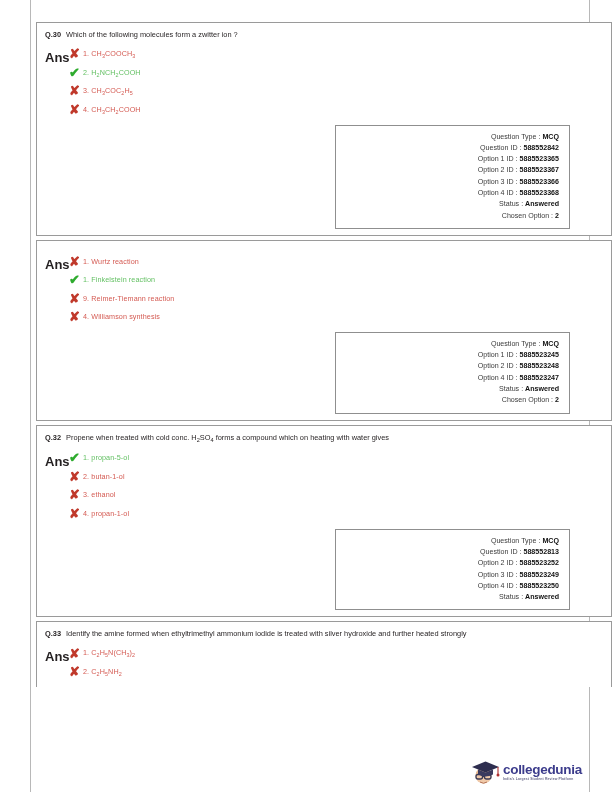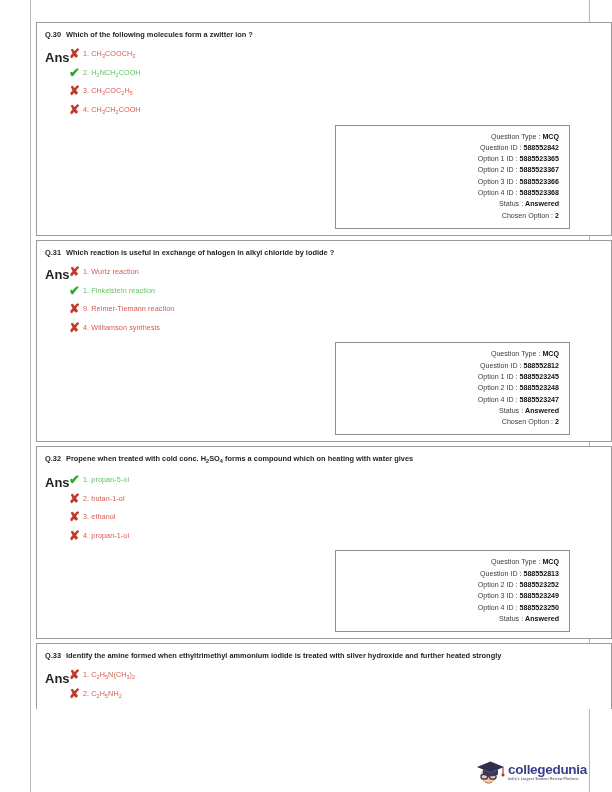--- a/index.html
+++ b/index.html
@@ -60,21 +60,21 @@
     font-weight: bold;
     line-height: 10.5px;
     width: 19px;
     flex: 0 0 19px;
     letter-spacing: 0px;
     word-break: break-all;
     text-align: left;
   }
   .qtext {
     font-size: 7.4px;
-    font-weight: bold;
+    font-weight: normal;
     line-height: 10.5px;
     flex: 1 1 auto;
     padding-left: 2px;
   }
   .qtext sub { font-size: 5.6px; vertical-align: -1.5px; }
 
   .answers {
     display: flex;
     margin-top: 4px;
   }
@@ -130,21 +130,20 @@
 
   
   .logo {
     position: absolute;
     left: 470px;
     top: 757px;
     width: 122px;
     height: 30px;
     display: flex;
     align-items: center;
-    justify-content: center;
   }
   .logo-mark {
     width: 30px;
     height: 28px;
     position: relative;
     flex: 0 0 30px;
   }
   .logo-text {
     margin-left: 3px;
     line-height: 1;
@@ -202,24 +201,20 @@
           <div class="meta-row"><span class="mlabel">Question ID :</span> <span class="mval">588552842</span></div>
           <div class="meta-row"><span class="mlabel">Option 1 ID :</span> <span class="mval">5885523365</span></div>
           <div class="meta-row"><span class="mlabel">Option 2 ID :</span> <span class="mval">5885523367</span></div>
           <div class="meta-row"><span class="mlabel">Option 3 ID :</span> <span class="mval">5885523366</span></div>
           <div class="meta-row"><span class="mlabel">Option 4 ID :</span> <span class="mval">5885523368</span></div>
           <div class="meta-row"><span class="mlabel">Status :</span> <span class="mval">Answered</span></div>
           <div class="meta-row"><span class="mlabel">Chosen Option :</span> <span class="mval">2</span></div>
         </div>
       </div>
       <div class="qpanel">
-        <div class="qhead">
-          <div class="qnum">Q.31</div>
-          <div class="qtext">Which reaction is useful in exchange of halogen in alkyl chloride by iodide ?</div>
-        </div>
         <div class="answers">
           <div class="ans-label">Ans</div>
           <div class="opts">
             <div class="opt">
               <span class="mark wrong">✘</span>
               <span class="opt-text wrong">1. Wurtz reaction</span>
             </div>
             <div class="opt">
               <span class="mark right">✔</span>
               <span class="opt-text right">1. Finkelstein reaction</span>
@@ -229,21 +224,20 @@
               <span class="opt-text wrong">9. Reimer-Tiemann reaction</span>
             </div>
             <div class="opt">
               <span class="mark wrong">✘</span>
               <span class="opt-text wrong">4. Williamson synthesis</span>
             </div>
           </div>
         </div>
         <div class="meta-box">
           <div class="meta-row"><span class="mlabel">Question Type :</span> <span class="mval">MCQ</span></div>
-          <div class="meta-row"><span class="mlabel">Question ID :</span> <span class="mval">588552812</span></div>
           <div class="meta-row"><span class="mlabel">Option 1 ID :</span> <span class="mval">5885523245</span></div>
           <div class="meta-row"><span class="mlabel">Option 2 ID :</span> <span class="mval">5885523248</span></div>
           <div class="meta-row"><span class="mlabel">Option 4 ID :</span> <span class="mval">5885523247</span></div>
           <div class="meta-row"><span class="mlabel">Status :</span> <span class="mval">Answered</span></div>
           <div class="meta-row"><span class="mlabel">Chosen Option :</span> <span class="mval">2</span></div>
         </div>
       </div>
       <div class="qpanel">
         <div class="qhead">
           <div class="qnum">Q.32</div>

